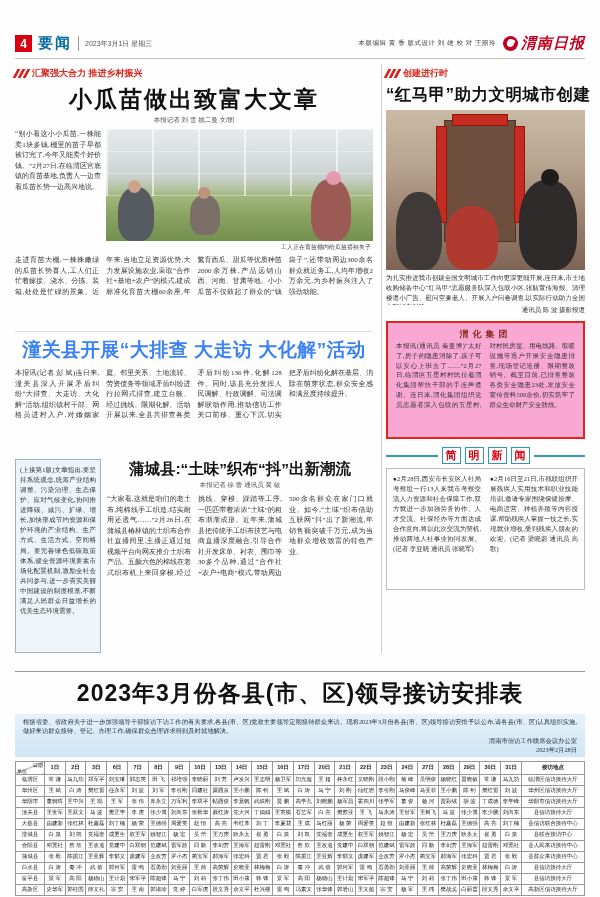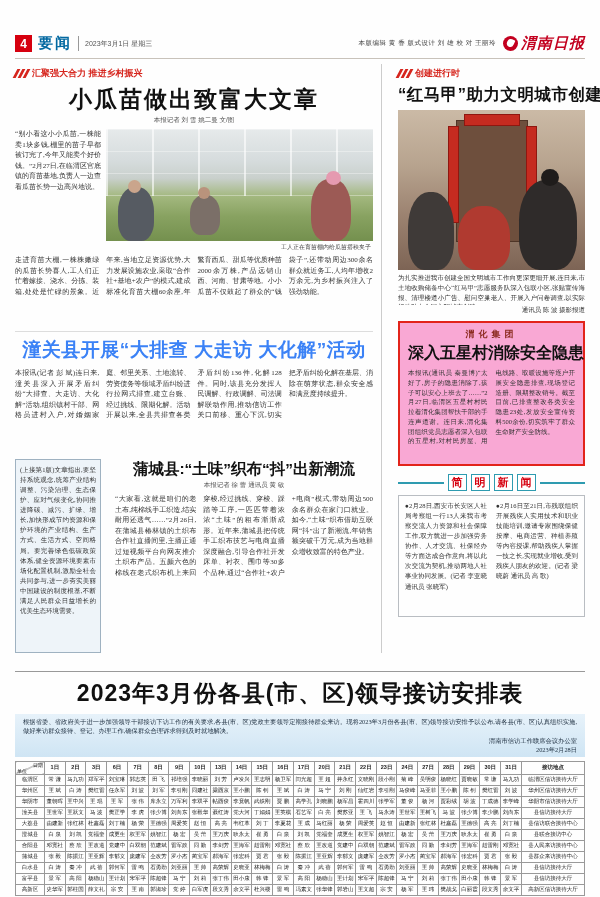--- a/index.html
+++ b/index.html
@@ -19,21 +19,21 @@
   .credits{font-size:6.5px;color:#444;letter-spacing:.5px}
   .logo{display:flex;align-items:center;gap:3px}
   .logo-mark{width:15px;height:15px;border-radius:50%;background:#c3001f;position:relative}
   .logo-mark::after{content:'';position:absolute;left:4px;top:3px;width:7px;height:8px;border-radius:60% 10% 60% 60%;
                     background:#fff;transform:rotate(25deg)}
   .logo-text{font-family:"Liberation Serif",serif;font-style:italic;font-weight:bold;color:#c3001f;font-size:15px;letter-spacing:1px}
 
   
   .cols{display:flex;margin-top:5px}
   .left-col{width:366px;padding-right:8px;box-sizing:border-box}
-  .right-col{width:204px;padding-left:16px;border-left:1px solid #ccc;box-sizing:border-box}
+  .right-col{width:204px;padding-left:4px;border-left:1px solid #ccc;box-sizing:border-box}
 
   .kicker{display:flex;align-items:center;gap:4px;color:#d6251d;font-weight:bold;font-size:9px;margin:3px 0 4px}
   .slashes{display:inline-flex;gap:2px}
   .slashes i{width:3px;height:9px;background:#d6251d;transform:skewX(-28deg)}
 
   .byline{text-align:center;font-size:6.5px;color:#555;margin:1px 0 4px}
   .serifbody{font-family:"Liberation Serif",serif;color:#333;text-align:justify}
 
   .main-title{font-size:23px;font-weight:900;text-align:center;letter-spacing:2px;color:#111;margin:1px 0 0;white-space:nowrap}
   .lead-row{display:flex;gap:5px;height:112px;margin-top:2px}
@@ -46,21 +46,21 @@
   .fig{position:absolute;border-radius:45% 45% 35% 35%}
   .fig-head{position:absolute;border-radius:50%}
   .caption{font-size:6px;color:#444;text-align:right;margin:2px 2px 3px 0}
   .body-cols4{column-count:4;column-gap:7px;font-size:7px;line-height:1.5;height:70px;overflow:hidden}
 
   .sec-divider{border-top:1px solid #ddd;margin:6px 0 5px}
 
   .tg-title{font-size:19px;font-weight:900;text-align:center;color:#3b82f6;margin:1px 0 5px;white-space:nowrap;letter-spacing:.5px}
   .tg-body{column-count:4;column-gap:7px;font-size:7px;line-height:1.5;height:84px;overflow:hidden}
 
-  .pc-row{display:flex;gap:14px;margin-top:7px;height:194px}
+  .pc-row{display:flex;gap:6px;margin-top:7px;height:194px}
   .cont-box{width:86px;box-sizing:border-box;border:1px solid #9fb2c1;background:#eef4f9;padding:5px 4px;
             font-size:6.5px;line-height:1.55;overflow:hidden}
   .pc-main{flex:1;min-width:0}
   .pc-title{font-size:15.5px;font-weight:900;text-align:center;color:#111;margin:0;white-space:nowrap}
   .pc-body{column-count:3;column-gap:7px;font-size:7px;line-height:1.5;height:160px;overflow:hidden}
 
   
   .rc-title{font-size:16.5px;font-weight:900;color:#111;margin:0 0 4px;white-space:nowrap;letter-spacing:.5px}
   .photo-right{height:160px;position:relative;overflow:hidden;
      background:linear-gradient(180deg,#cbbaa6 0%,#b7a38e 35%,#9c8371 65%,#7d6455 100%)}
@@ -185,21 +185,20 @@
           <div class="fig" style="left:10px;bottom:0;width:46px;height:78px;background:#3f3a38"></div>
           <div class="fig" style="left:60px;bottom:0;width:52px;height:64px;background:#b03a30"></div>
           <div class="fig" style="right:8px;bottom:0;width:58px;height:90px;background:#2f2b2a"></div>
           <div class="fig-head" style="right:26px;bottom:84px;width:18px;height:17px;background:#1f1c1b;position:absolute"></div>
         </div>
         <div class="rc-caption serifbody">为扎实推进我市创建全国文明城市工作向更深更细开展,连日来,市土地收购储备中心“红马甲”志愿服务队深入包联小区,张贴宣传海报、清理楼道小广告、慰问空巢老人、开展入户问卷调查,以实际行动助力全国文明城市创建。</div>
         <div class="rc-credit">通讯员 陈 波 摄影报道</div>
 
         <div class="red-box">
           <div class="rb-kicker">渭化集团</div>
-          <div class="rb-title">深入五星村消除安全隐患</div>
           <div class="rb-body serifbody">本报讯(通讯员 秦曼博)“太好了,房子的隐患消除了,孩子可以安心上班去了……”2月27日,临渭区五星村村民拉着渭化集团帮扶干部的手连声道谢。连日来,渭化集团组织党员志愿者深入包联的五星村,对村民房屋、用电线路、取暖设施等逐户开展安全隐患排查,现场登记造册、限期整改销号。截至目前,已排查整改各类安全隐患23处,发放安全宣传资料500余份,切实筑牢了群众生命财产安全防线。</div>
         </div>
 
         <div class="brief-head">
           <span class="bh-char">简</span>
           <span class="bh-char">明</span>
           <span class="bh-char">新</span>
           <span class="bh-char">闻</span>
         </div>
         <div class="brief-box">

